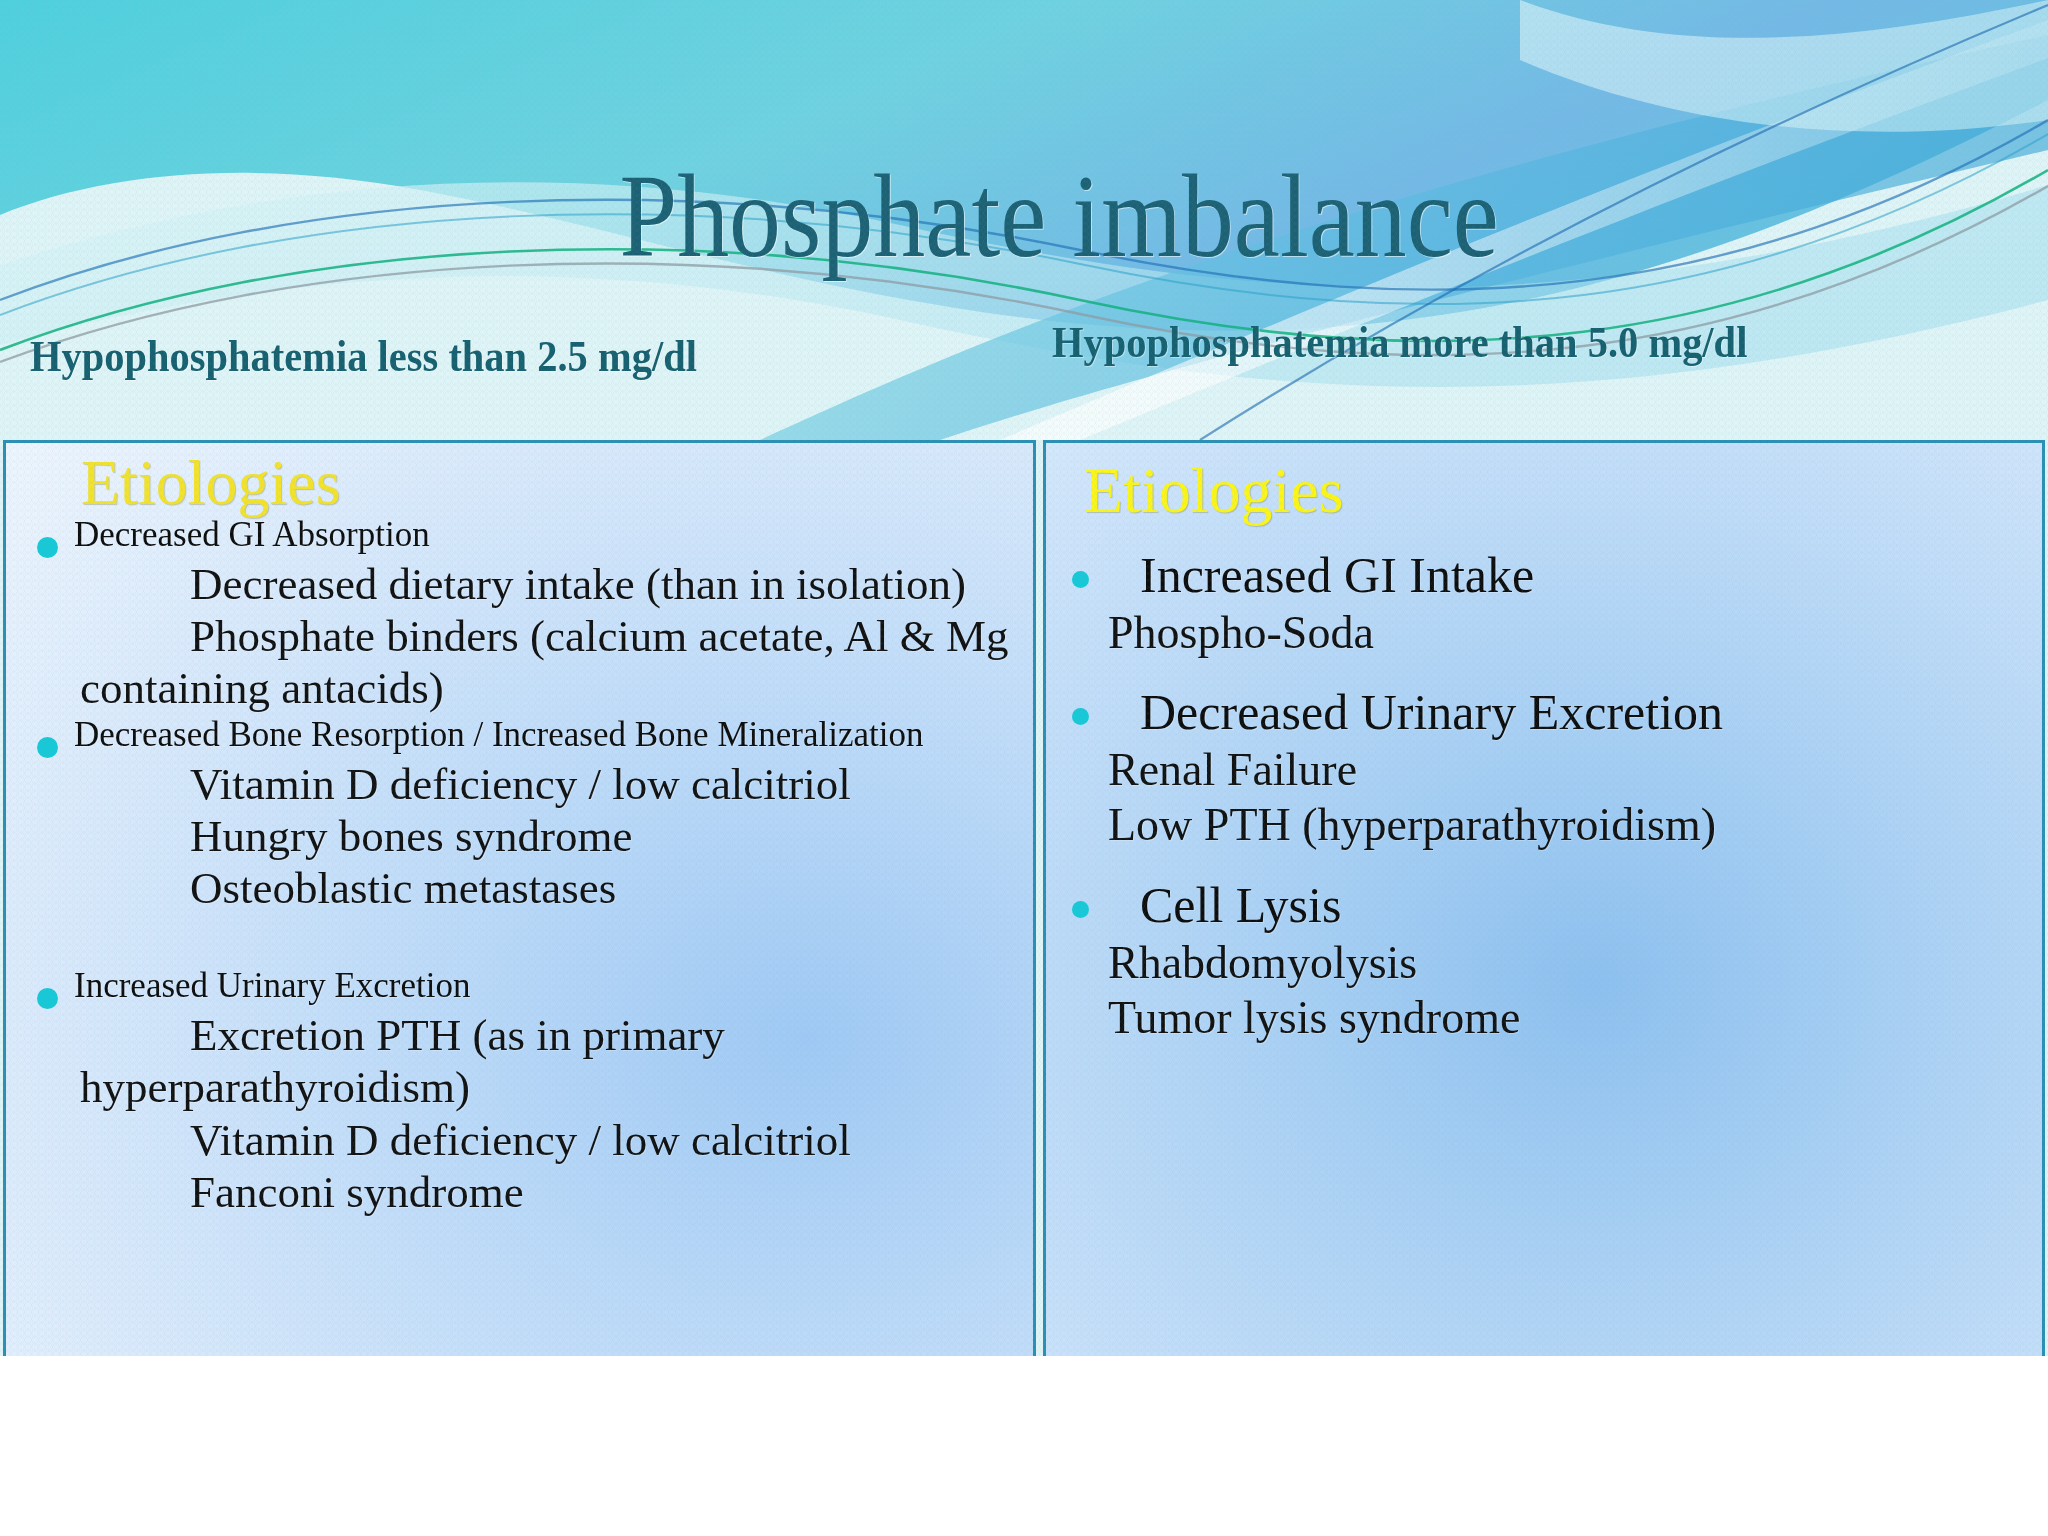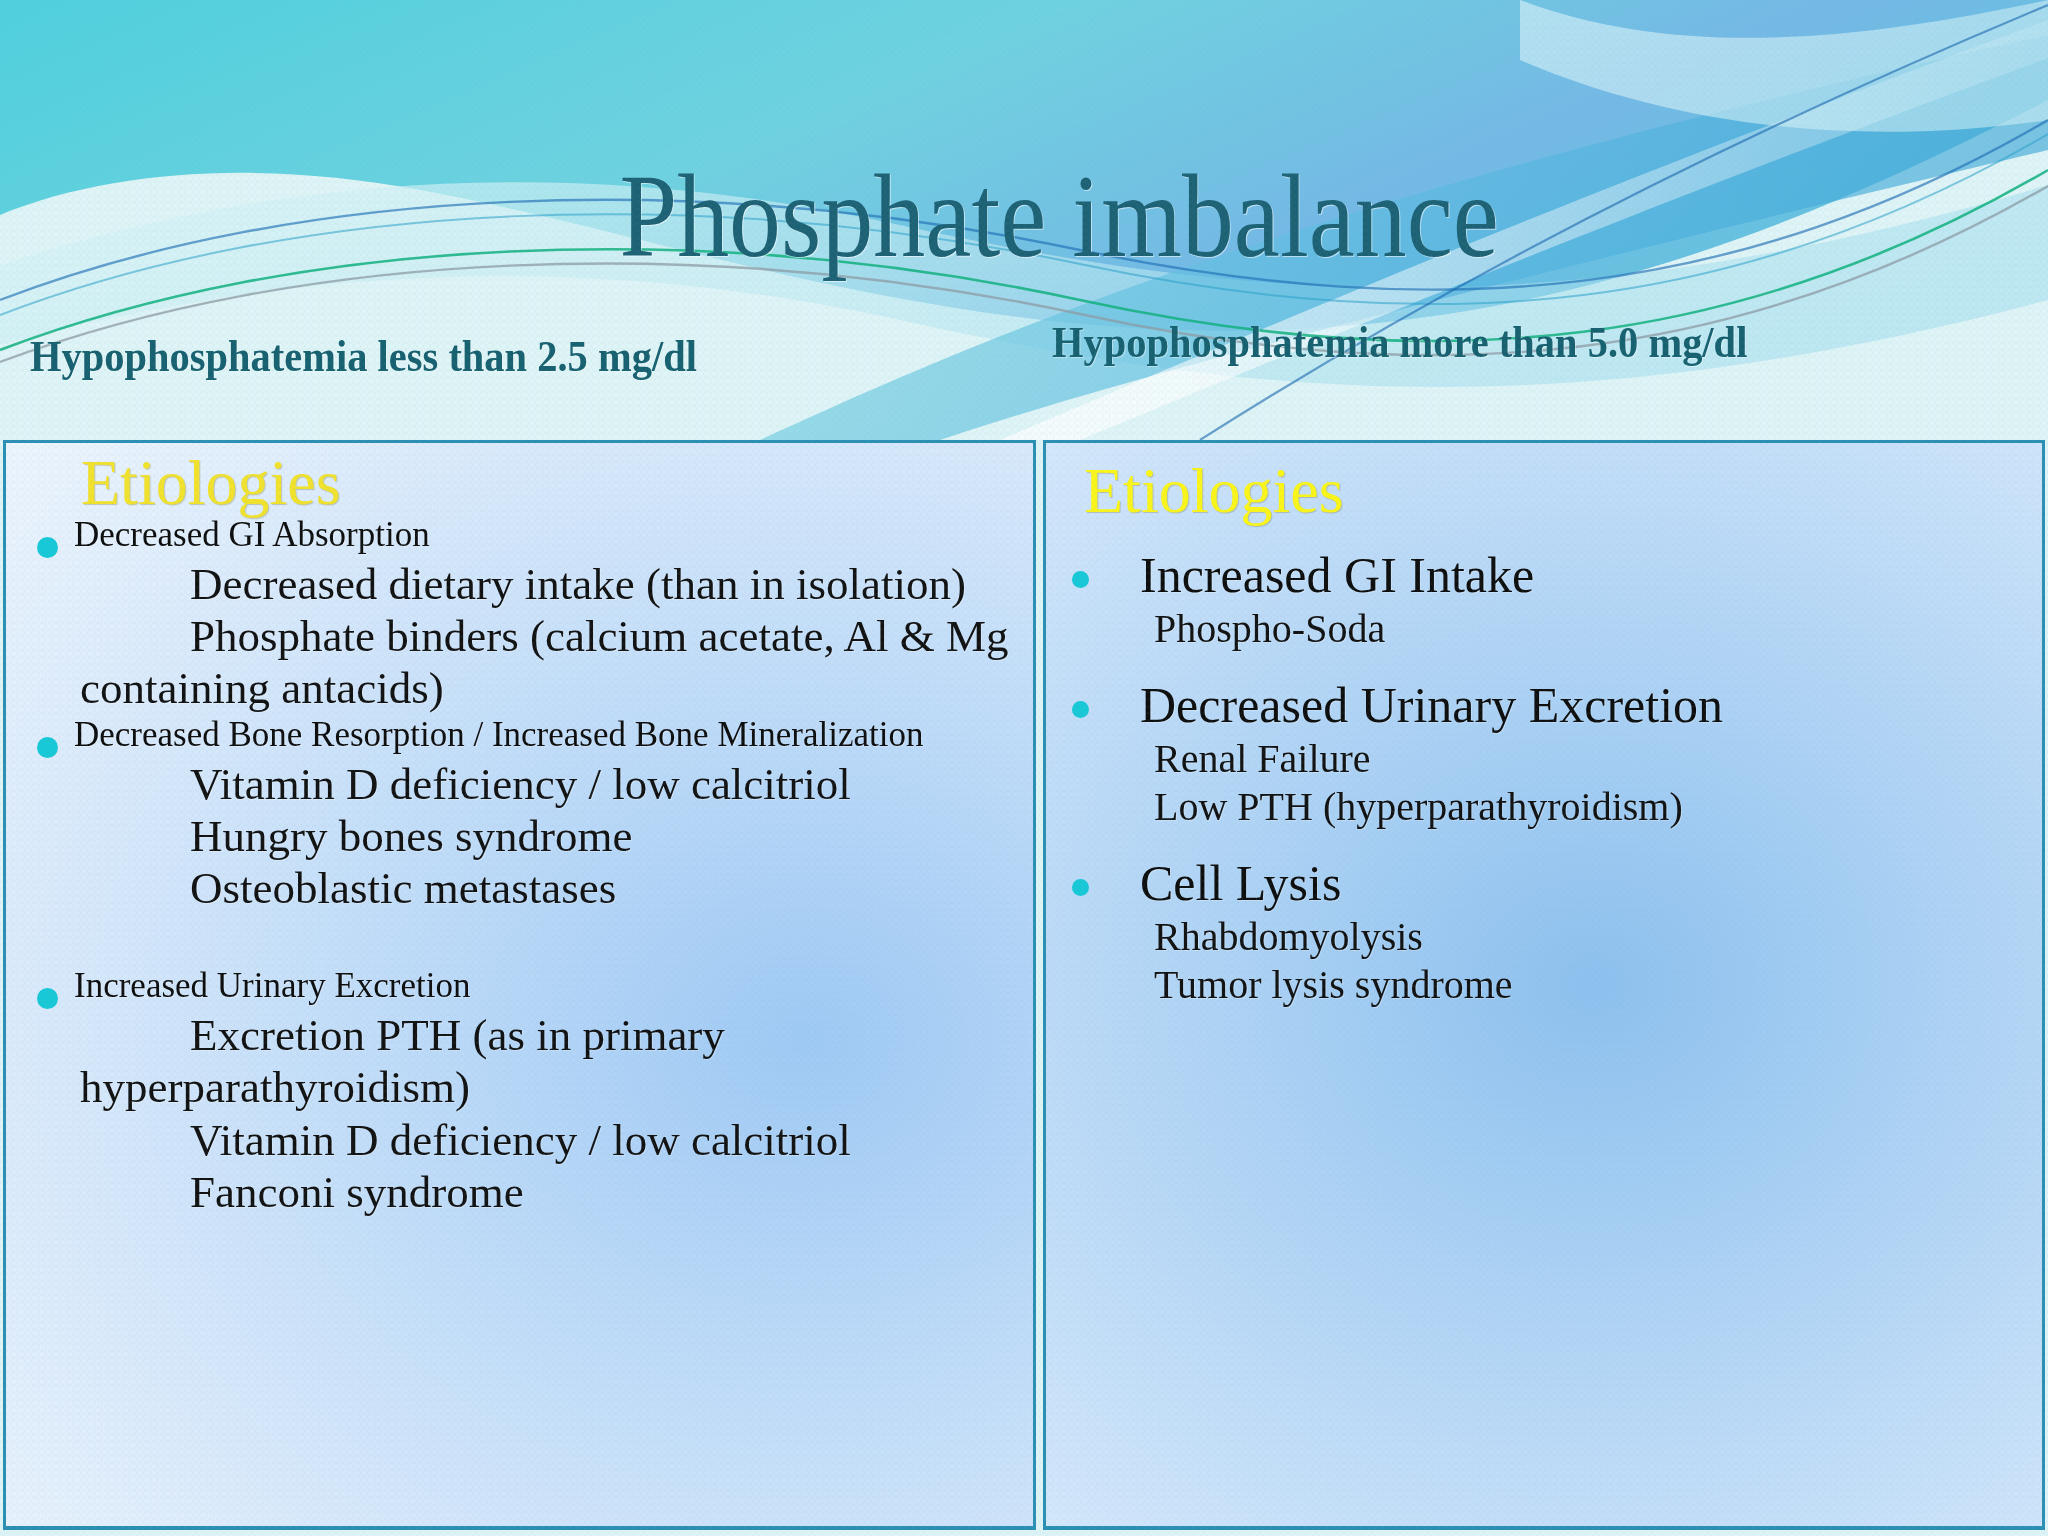--- a/index.html
+++ b/index.html
@@ -8,21 +8,21 @@
     background: #ffffff;
   }
   body {
     font-family: "Liberation Serif", serif;
   }
 
   
   #slide {
     position: relative;
     width: 2048px;
-    height: 1536px;
+    height: 1356px;
     overflow: hidden;
     background: #dff4f6;
   }
 
   
   #banner {
     position: absolute;
     left: 0; top: 0;
     width: 2048px;
     height: 440px;
@@ -142,21 +142,21 @@
   #panel-left .dot { width: 21px; height: 21px; margin: 22px 0 0 31px; }
   #panel-left .lvl1 { font-size: 35px; line-height: 1.16; margin-left: 16px; max-width: 940px; }
   #panel-left .lvl2 { font-size: 45px; line-height: 1.16; margin-left: 74px; max-width: 950px; }
   #panel-left .gap { height: 52px; }
 
   
   #panel-right .content { padding: 16px 0 0 0; }
   #panel-right .etiologies { margin-left: 38px; }
   #panel-right .dot { width: 17px; height: 17px; margin: 26px 0 0 26px; }
   #panel-right .lvl1 { font-size: 50px; line-height: 1.2; margin-left: 51px; }
-  #panel-right .lvl2 { font-size: 40px; line-height: 1.2; margin-left: 108px; text-indent: 0; }
+  #panel-right .lvl2 { font-size: 46px; line-height: 1.2; margin-left: 62px; text-indent: 0; }
   #panel-right .sp { height: 22px; }
 </style>
 </head>
 <body>
 
 <div id="slide">
 
   <div id="banner">
     <svg width="2048" height="440" viewBox="0 0 2048 440" xmlns="http://www.w3.org/2000/svg">
       <defs>

